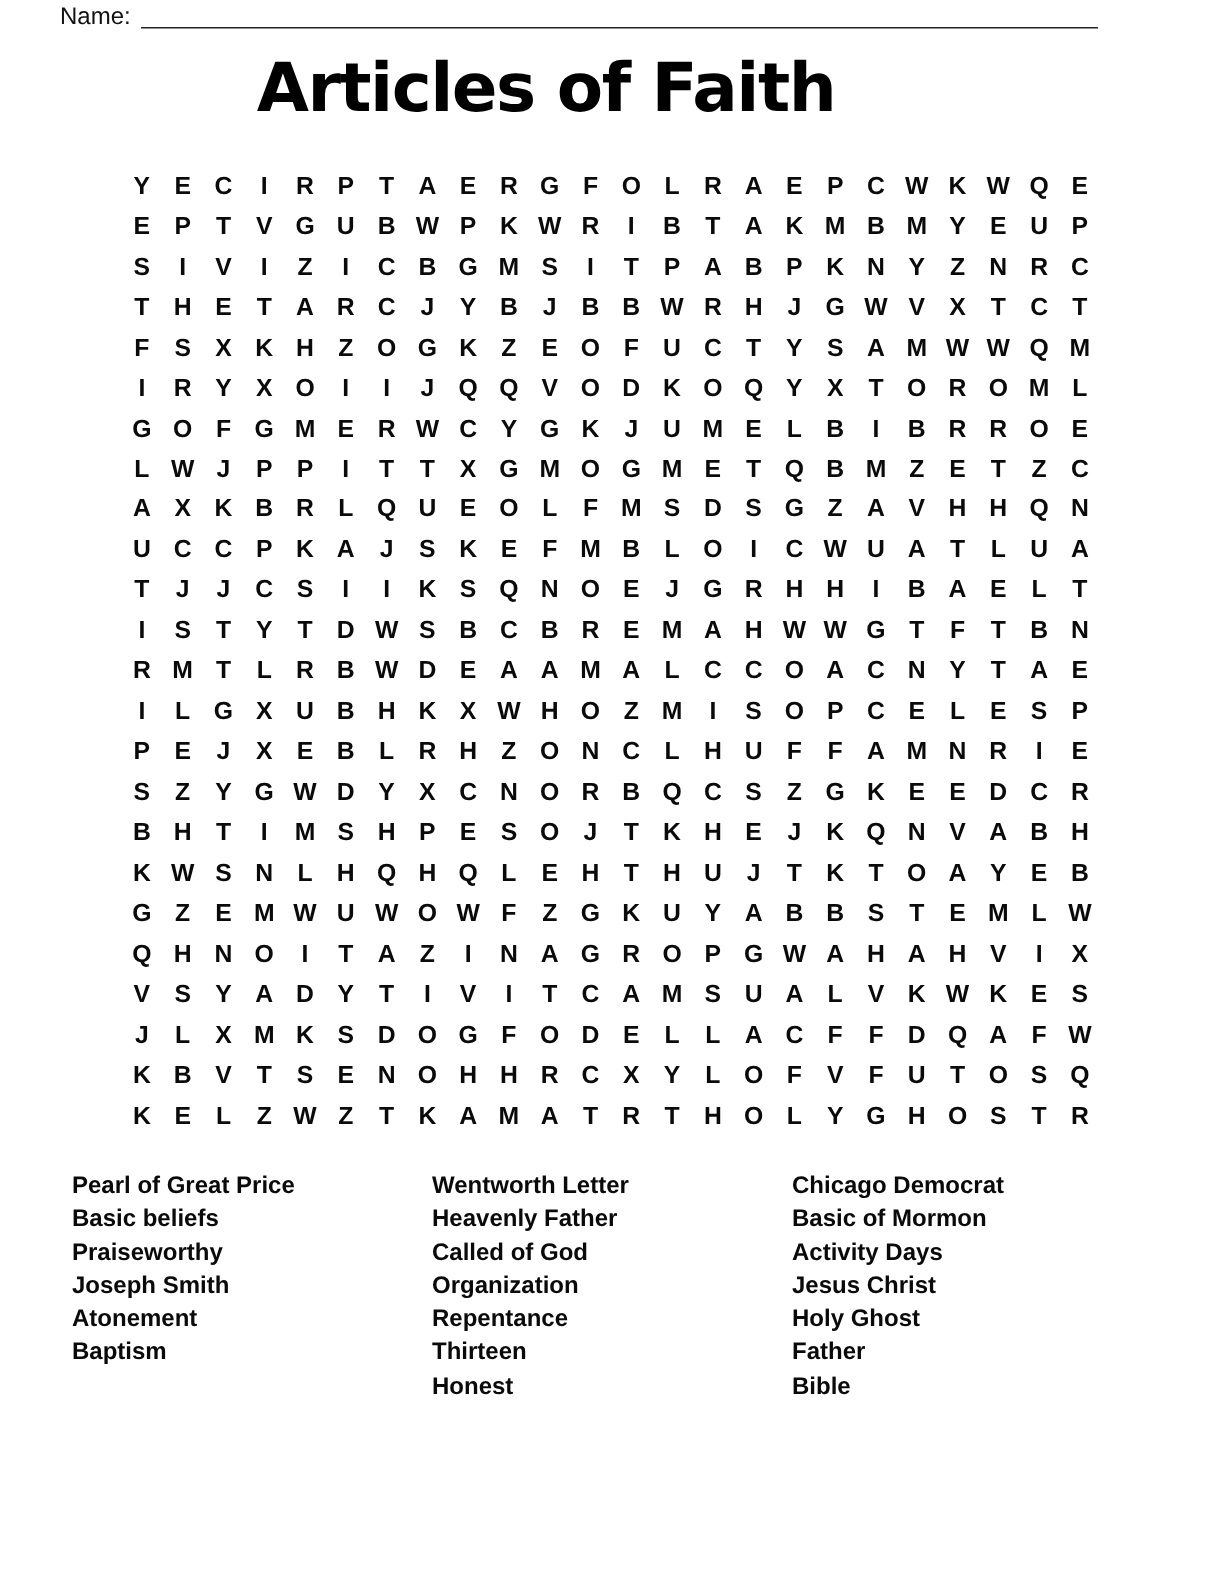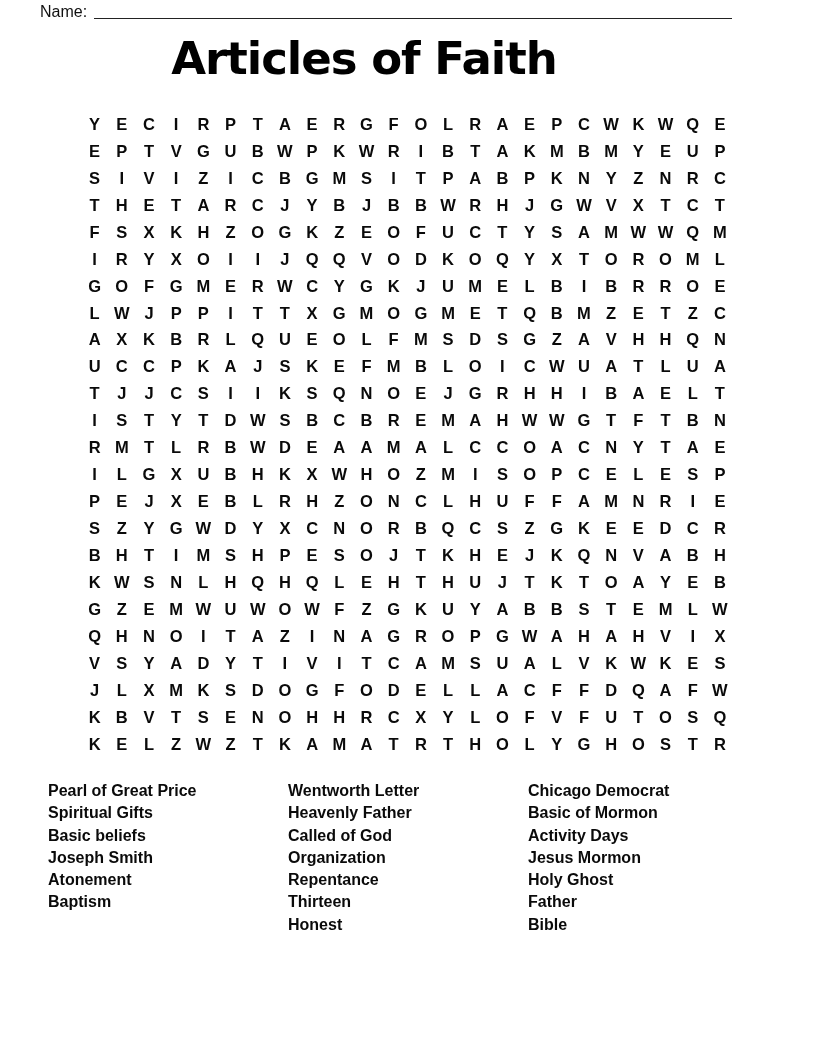--- a/index.html
+++ b/index.html
@@ -655,37 +655,37 @@
     <span class="cell">H</span>
     <span class="cell">O</span>
     <span class="cell">S</span>
     <span class="cell">T</span>
     <span class="cell">R</span>
   </div>
 
 <div class="word-list" id="word-list">
     <div class="word-col">
       <div class="word-item">Pearl of Great Price</div>
-      <div class="word-item">Spiritual Gifts</div>
       <div class="word-item">Basic beliefs</div>
+      <div class="word-item">Praiseworthy</div>
       <div class="word-item">Joseph Smith</div>
       <div class="word-item">Atonement</div>
       <div class="word-item">Baptism</div>
     </div>
     <div class="word-col">
       <div class="word-item">Wentworth Letter</div>
       <div class="word-item">Heavenly Father</div>
       <div class="word-item">Called of God</div>
       <div class="word-item">Organization</div>
       <div class="word-item">Repentance</div>
       <div class="word-item">Thirteen</div>
       <div class="word-item">Honest</div>
     </div>
     <div class="word-col">
       <div class="word-item">Chicago Democrat</div>
       <div class="word-item">Basic of Mormon</div>
       <div class="word-item">Activity Days</div>
-      <div class="word-item">Jesus Mormon</div>
+      <div class="word-item">Jesus Christ</div>
       <div class="word-item">Holy Ghost</div>
       <div class="word-item">Father</div>
       <div class="word-item">Bible</div>
     </div>
   </div>
 
 </body></html>

